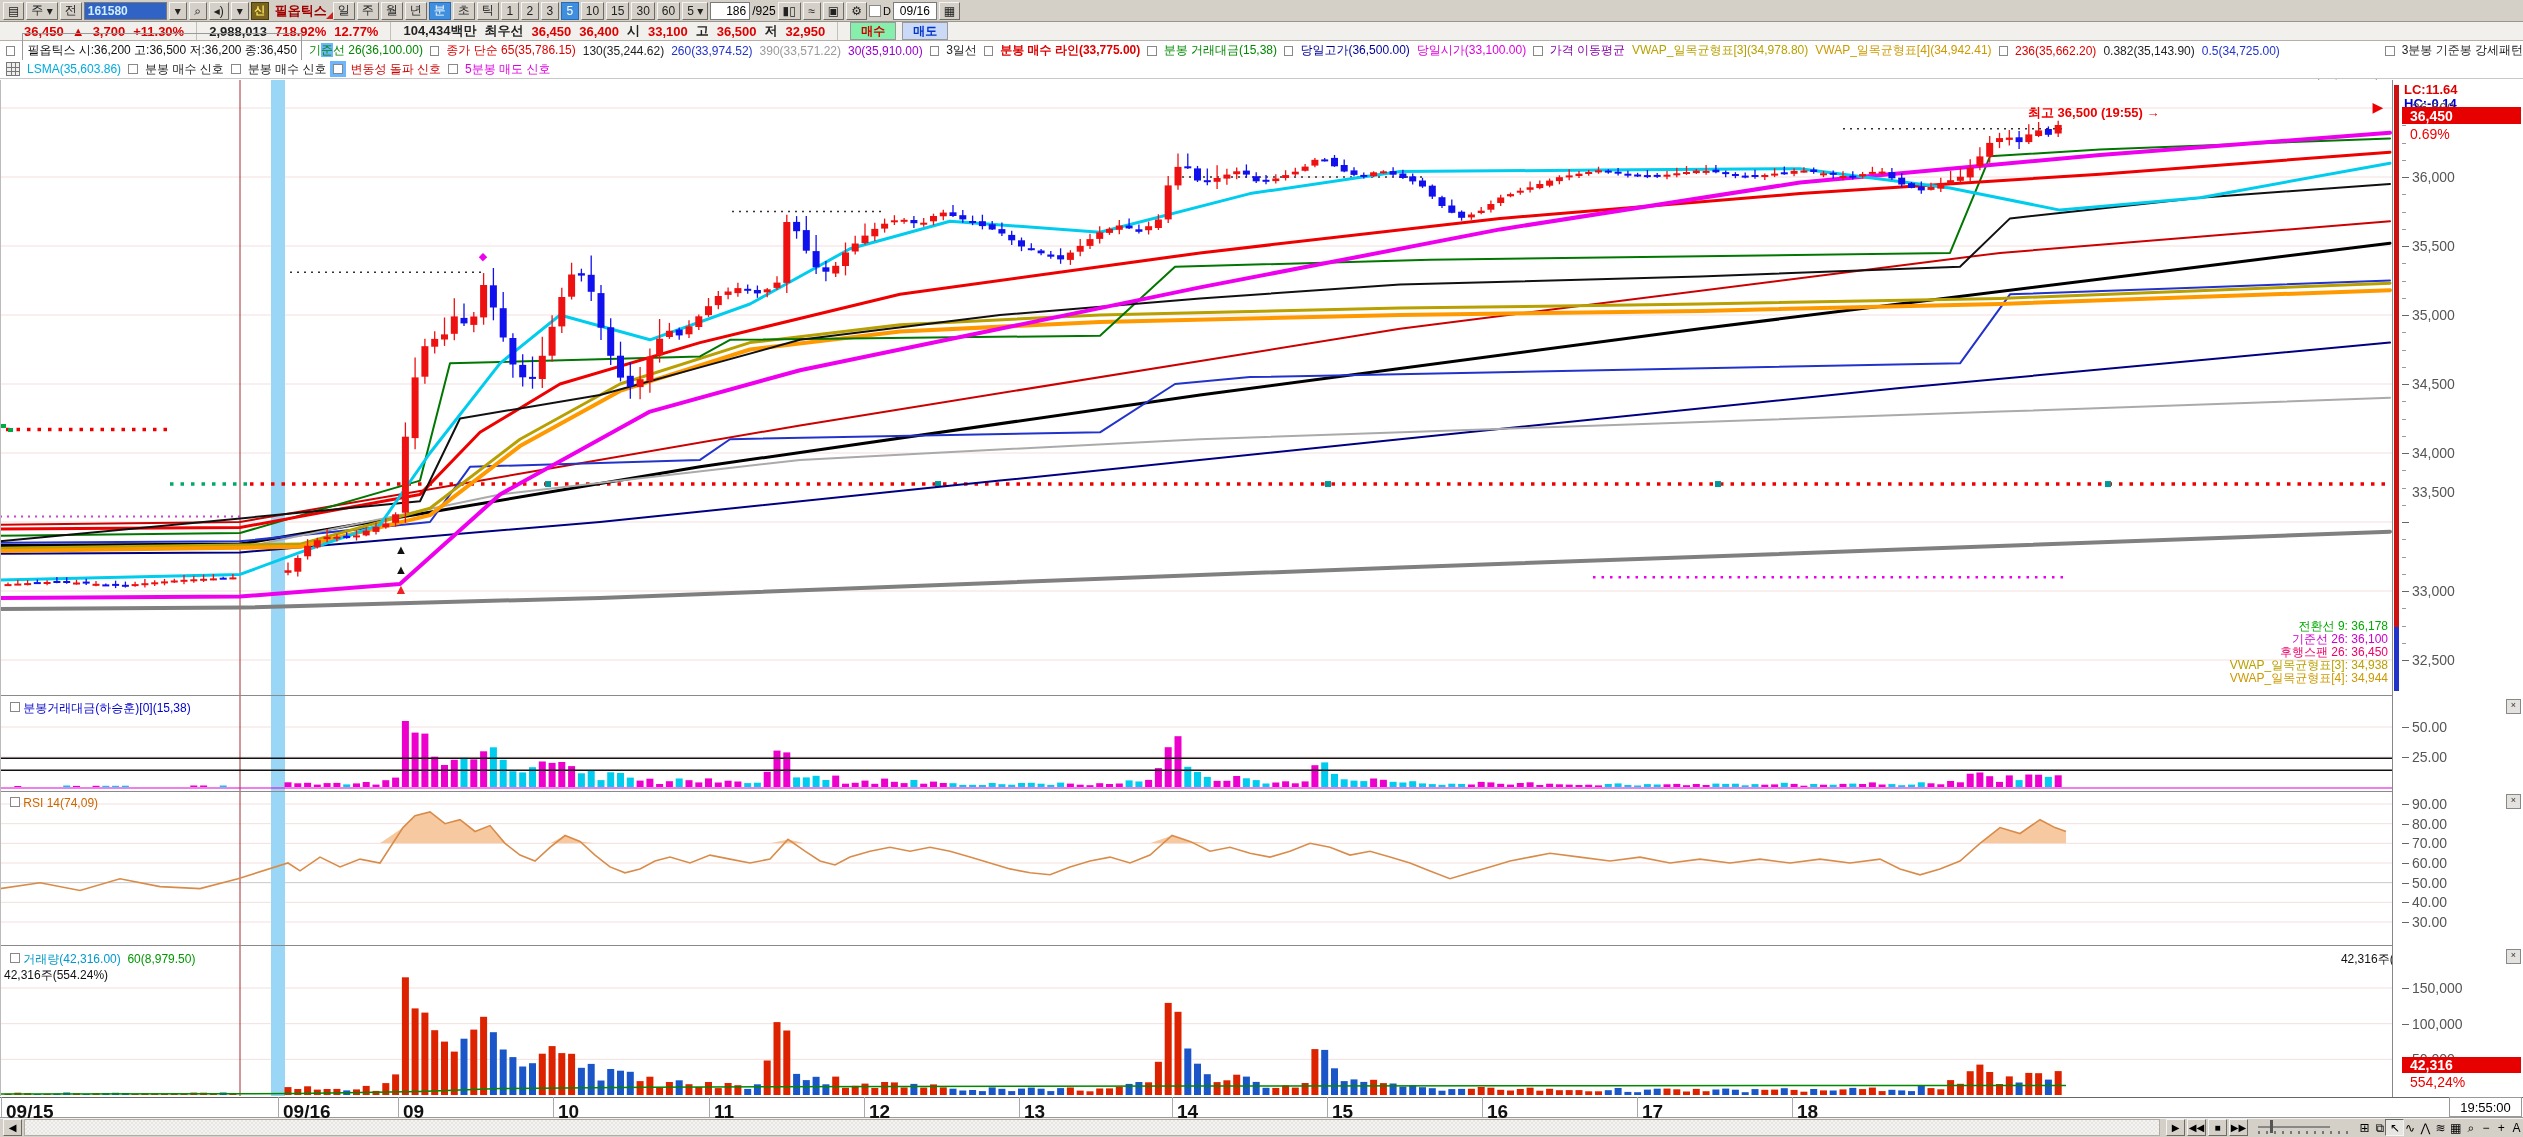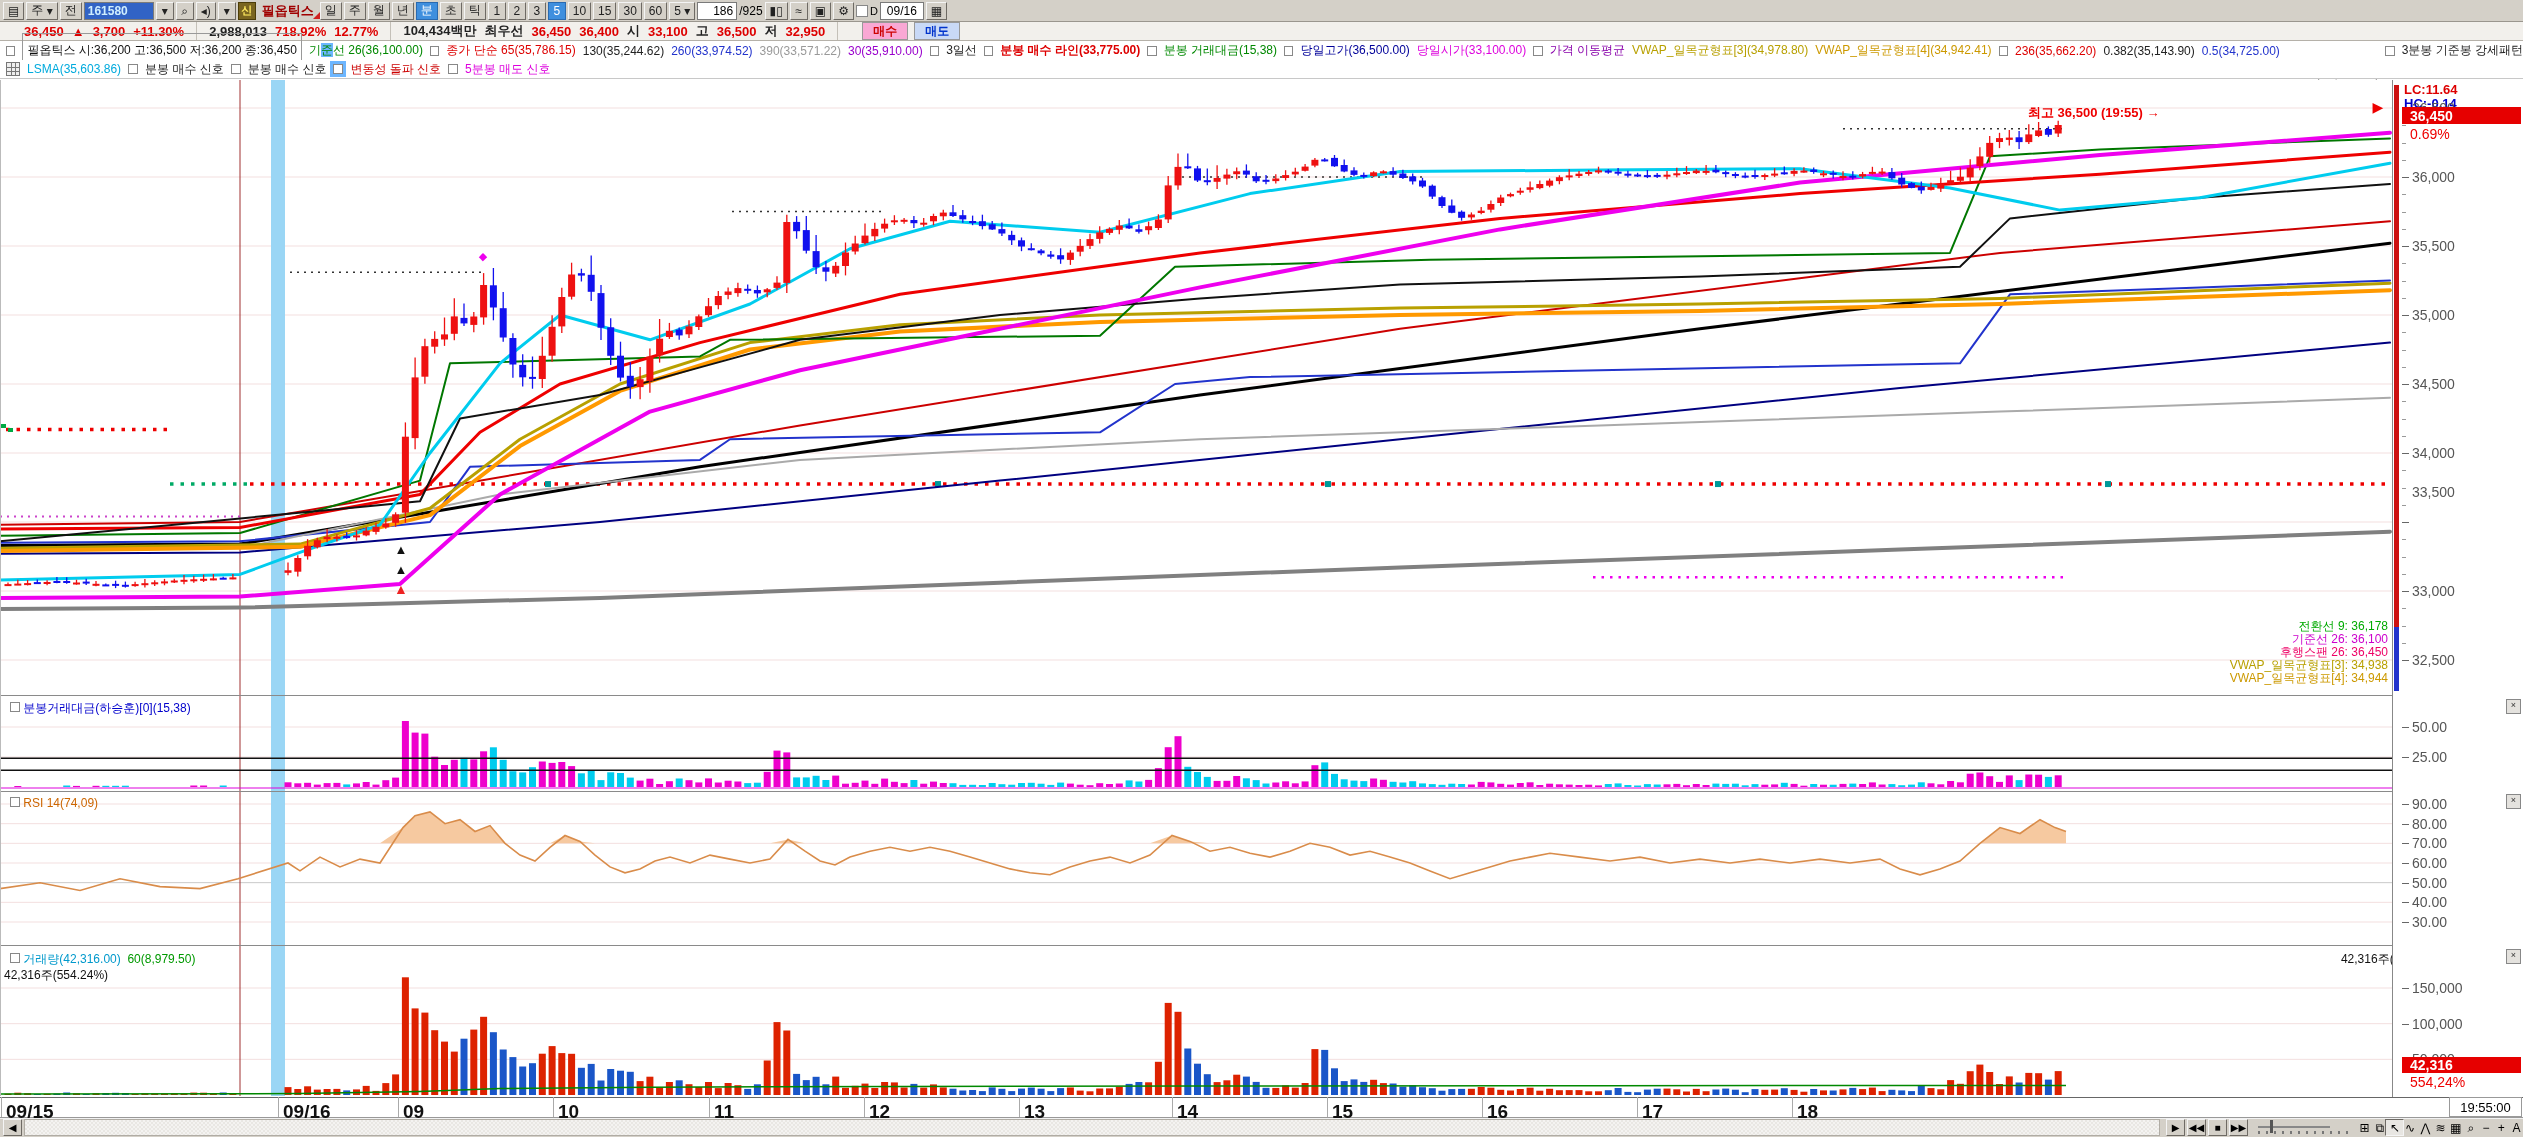--- a/index.html
+++ b/index.html
@@ -3,29 +3,29 @@
 <meta charset="utf-8">
 <style>
   html,body{margin:0;padding:0;background:#d4d0c8;font-family:"Liberation Sans","DejaVu Sans",sans-serif;}
   #app{position:relative;width:2523px;height:1137px;background:#fff;overflow:hidden;}
   .abs{position:absolute;}
   
   .row1{left:0;top:0;width:2523px;height:22px;background:#d4d0c8;border-bottom:1px solid #9a968e;display:flex;align-items:center;gap:2px;padding-left:3px;box-sizing:border-box;}
   .tbtn{height:18px;min-width:18px;padding:0 4px;background:#d4d0c8;border:1px solid #888;border-top-color:#f4f4f4;border-left-color:#f4f4f4;border-bottom-color:#6e6a64;border-right-color:#6e6a64;display:inline-flex;align-items:center;justify-content:center;font-size:12px;color:#222;box-sizing:border-box;white-space:nowrap;}
   .tbtn.sel{background:#3f8fde;color:#fff;border-color:#2a6ab0;}
   .tbox{height:18px;background:#fff;border:1px solid #7a7a7a;display:inline-flex;align-items:center;padding:0 3px;font-size:12px;box-sizing:border-box;}
-  .code{background:#3163c5;color:#cfeeff;font-weight:bold;width:70px;}
+  .code{background:#3163c5;color:#cfeeff;font-weight:bold;width:83px;}
   .stockname{color:#a00000;font-weight:bold;font-size:13px;padding:0 4px;position:relative;}
   .stockname .tri{position:absolute;right:-2px;bottom:1px;width:0;height:0;border-left:7px solid transparent;border-bottom:7px solid #d02020;}
   .badge-sin{width:16px;height:16px;background:#7a6520;color:#ffe95e;font-size:11px;font-weight:bold;display:inline-flex;align-items:center;justify-content:center;border:1px solid #4c3d08;}
   .row2{left:0;top:22px;width:2523px;height:19px;background:#f2f0ec;border-bottom:1px solid #b5b1a9;display:flex;align-items:center;font-size:13px;font-weight:bold;padding-left:12px;box-sizing:border-box;}
   .row2 .grp{display:flex;align-items:center;gap:8px;padding:0 12px;border-right:1px solid #c4c0b8;height:100%;}
   .red{color:#dd0000;} .blk{color:#222;}
   .obtn{height:16px;padding:0 10px;font-size:12px;font-weight:bold;border:1px solid #999;display:inline-flex;align-items:center;}
-  .buy{background:#f9a8d4;color:#cc0000;margin-left:12px;} .sell{background:#c9d9f6;color:#0033cc;}
+  .buy{background:#86efac;color:#cc0000;} .sell{background:#c9d9f6;color:#0033cc;}
   
   .lrow{left:0;top:41px;width:2523px;height:19px;background:#fff;display:flex;align-items:center;gap:7px;padding-left:6px;font-size:12px;white-space:nowrap;box-sizing:border-box;}
   .lrow2{top:60px;height:19px;border-bottom:1px solid #c8c8c8;}
   .cbx{display:inline-block;width:8px;height:8px;border:1px solid #888;background:#fff;}
   .cbx.hl{outline:3px solid #6cb6ff;}
   .frame{border:1px solid #999;padding:8px 4px;}
   .gridicon{display:inline-block;width:12px;height:12px;border:1px solid #777;background:
     linear-gradient(#777,#777) 0 4px/12px 1px no-repeat,
     linear-gradient(#777,#777) 0 8px/12px 1px no-repeat,
     linear-gradient(#777,#777) 4px 0/1px 12px no-repeat,

